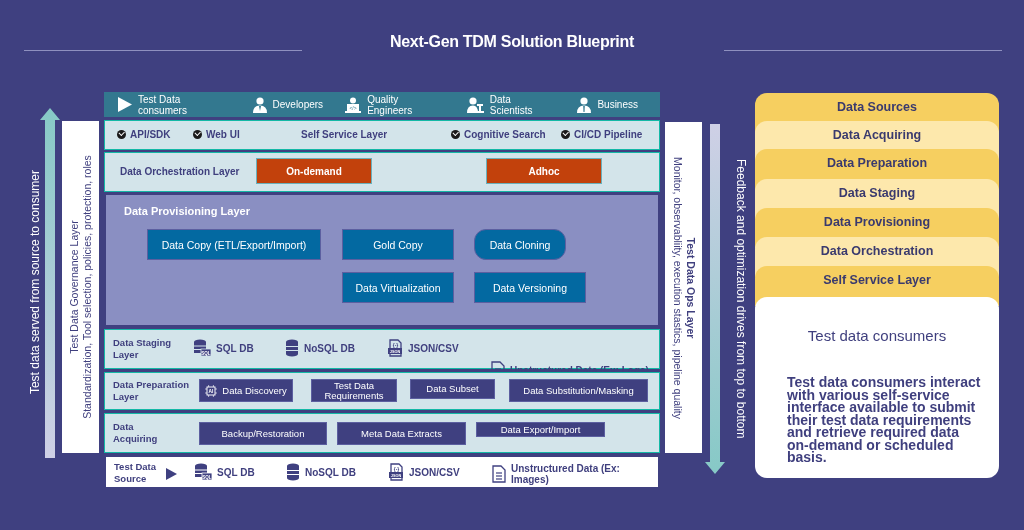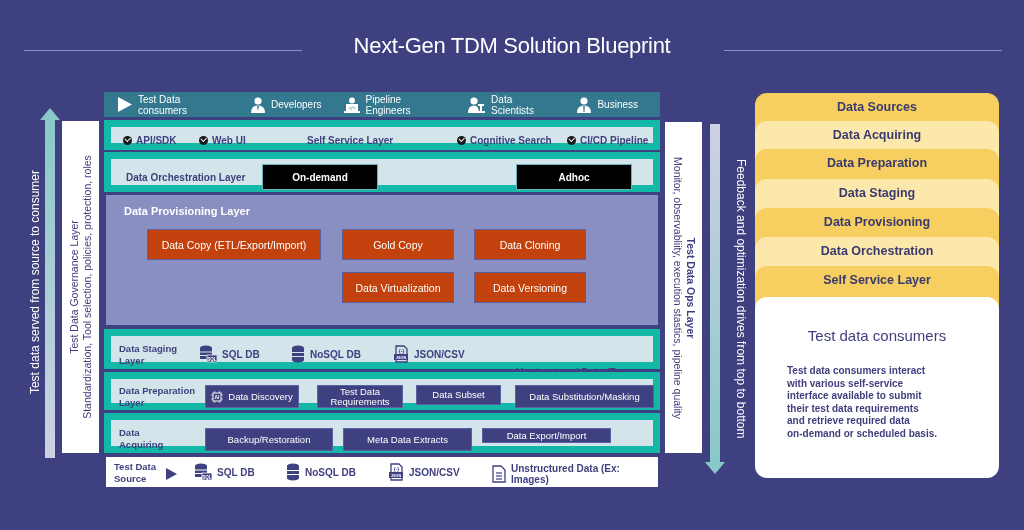--- a/index.html
+++ b/index.html
@@ -9,53 +9,53 @@
       font-family: "Liberation Sans", sans-serif;
       position: relative;
       color: #3f3f7e;
     }
     .abs { position: absolute; }
 
     
     .title-line { position: absolute; top: 50px; height: 1px; background: #8f90bf; }
     .title {
       position: absolute; top: 33px; left: 300px; width: 424px;
-      text-align: center; color: #fff; font-size: 22px; font-weight: normal;
+      text-align: center; color: #fff; font-size: 16px; font-weight: bold;
       letter-spacing: -0.3px;
     }
 
     
     .stack { position: absolute; left: 104px; width: 556px; }
     .row-consumers {
       top: 92px; height: 25px; background: #33788f;
       display: flex; align-items: center; padding-left: 14px; gap: 0;
     }
     .consumer {
       display: flex; align-items: center; color: #fff; font-size: 10px; margin-right: 22px;
     }
     .consumer .ico { margin-right: 6px; display: inline-flex; }
 
-    .light-row { background: #d3e4ea; border: 7px solid #14b8a6; }
+    .light-row { background: #d3e4ea; border: 1px solid #14b8a6; }
     .row-selfservice { top: 120px; height: 30px; display: flex; align-items: center; font-size: 10px; font-weight: bold; color: #3f3f7e; }
     .chk { display: inline-flex; align-items: center; position: absolute; top: 8px; }
     .chk .dot { width: 9px; height: 9px; border-radius: 50%; background: #1a1a1a; margin-right: 4px; position: relative; }
     .chk .dot::after { content: ""; position: absolute; left: 2px; top: 1px; width: 4px; height: 2.5px; border-left: 1.5px solid #fff; border-bottom: 1.5px solid #fff; transform: rotate(-45deg); }
 
     .row-orch { top: 152px; height: 40px; }
     .orch-label { position: absolute; left: 15px; top: 13px; font-size: 10px; font-weight: bold; color: #3f3f7e; }
     .orch-btn {
-      position: absolute; top: 5px; height: 26px; background: #000000; color: #fff;
+      position: absolute; top: 5px; height: 26px; background: #c2410c; color: #fff;
       font-size: 10px; display: flex; align-items: center; justify-content: center; font-weight: bold;
       border: 1px solid #6ab0bc;
     }
 
     .row-prov { top: 193px; height: 134px; background: #8a8fc2; border: 2px solid #3f4080; }
     .prov-label { position: absolute; left: 18px; top: 10px; color: #fff; font-size: 11px; font-weight: bold; }
     .prov-btn {
-      position: absolute; height: 31px; background: #c2410c; color: #fff;
+      position: absolute; height: 31px; background: #0369a1; color: #fff;
       font-size: 10.5px; display: flex; align-items: center; justify-content: center;
       border: 1px solid #5c5fa0;
     }
 
     .row-staging { top: 329px; height: 40px; }
     .row-prep { top: 372px; height: 38px; }
     .row-acq { top: 413px; height: 40px; }
     .row-source { top: 455px; height: 34px; background: #fff; border: 2px solid #3f4080; }
 
     .row-label { position: absolute; left: 8px; font-size: 9.5px; font-weight: bold; color: #3f3f7e; line-height: 12px; }
@@ -84,21 +84,21 @@
       display: flex; justify-content: center; font-size: 12.5px; font-weight: bold; color: #3a3a6e;
       padding-top: 7px;
     }
     .rp-band.dark { background: #f6cf60; }
     .rp-band.light { background: #fde8ac; }
     .rp-card {
       position: absolute; left: 755px; top: 297px; width: 244px; height: 181px;
       background: #fff; border-radius: 12px;
     }
     .rp-card-title { position: absolute; top: 30px; width: 100%; text-align: center; font-size: 15px; color: #3f3f7e; }
-    .rp-card-body { position: absolute; top: 68px; left: 32px; width: 200px; font-size: 10px; font-weight: bold; color: #3f3f7e; line-height: 12.5px; white-space: pre-line; }
+    .rp-card-body { position: absolute; top: 79px; left: 32px; width: 200px; font-size: 14px; font-weight: bold; color: #3f3f7e; line-height: 12.5px; white-space: pre-line; }
   </style>
 </head>
 <body>
 
 <div class="title-line" style="left:24px;width:278px;"></div>
 <div class="title">Next-Gen TDM Solution Blueprint</div>
 <div class="title-line" style="left:724px;width:278px;"></div>
 
 <div class="abs" style="left:40px;top:108px;width:20px;height:350px;">
   <svg width="20" height="350" viewBox="0 0 20 350">
@@ -141,21 +141,21 @@
   </div>
   <div class="consumer">
     <span class="ico">
       <svg width="16" height="16" viewBox="0 0 16 16">
           <circle cx="8" cy="3.5" r="3" fill="#fff"></circle>
           <rect x="2" y="7" width="12" height="7" fill="#fff"></rect>
           <rect x="0" y="14" width="16" height="2" fill="#fff"></rect>
           <text x="8" y="12.5" font-size="5" fill="#33788f" text-anchor="middle" font-family="Liberation Sans, sans-serif">&lt;/&gt;</text>
         </svg>
     </span>
-    <span>Pipeline Engineers</span>
+    <span>Quality Engineers</span>
   </div>
   <div class="consumer">
     <span class="ico">
       <svg width="17" height="16" viewBox="0 0 17 16">
           <circle cx="6" cy="4" r="3.6" fill="#fff"></circle>
           <path d="M0,16 Q0,8.5 6,8.5 Q11,8.5 11,16 Z" fill="#fff"></path>
           <rect x="10" y="7" width="6" height="2" fill="#fff"></rect>
           <rect x="12" y="9" width="2" height="5" fill="#fff"></rect>
           <rect x="10" y="14" width="7" height="2" fill="#fff"></rect>
         </svg>
@@ -190,28 +190,28 @@
   </div>
   <div class="chk" style="left:456px;">
     <span class="dot"></span>
     <span>CI/CD Pipeline</span>
   </div>
 </div>
 
 <div class="stack light-row row-orch">
   <div class="orch-label">Data Orchestration Layer</div>
   <div class="orch-btn" style="left:151px;width:116px;">On-demand</div>
-  <div class="orch-btn" style="left:405px;width:116px;">Adhoc</div>
+  <div class="orch-btn" style="left:381px;width:116px;">Adhoc</div>
 </div>
 
 <div class="stack row-prov">
   <div class="prov-label">Data Provisioning Layer</div>
   <div class="prov-btn" style="left:41px;top:34px;width:174px;">Data Copy (ETL/Export/Import)</div>
   <div class="prov-btn" style="left:236px;top:34px;width:112px;">Gold Copy</div>
-  <div class="prov-btn" style="left:368px;top:34px;width:112px;">Data Cloning</div>
+  <div class="prov-btn" style="left:368px;top:34px;width:92px;border-radius:12px;">Data Cloning</div>
   <div class="prov-btn" style="left:236px;top:77px;width:112px;">Data Virtualization</div>
   <div class="prov-btn" style="left:368px;top:77px;width:112px;">Data Versioning</div>
 </div>
 
 <div class="stack light-row row-staging">
   <div class="row-label" style="top:7px;">
     <div>Data Staging</div>
     <div>Layer</div>
   </div>
   <div class="item" style="left:88px;top:9px;">

